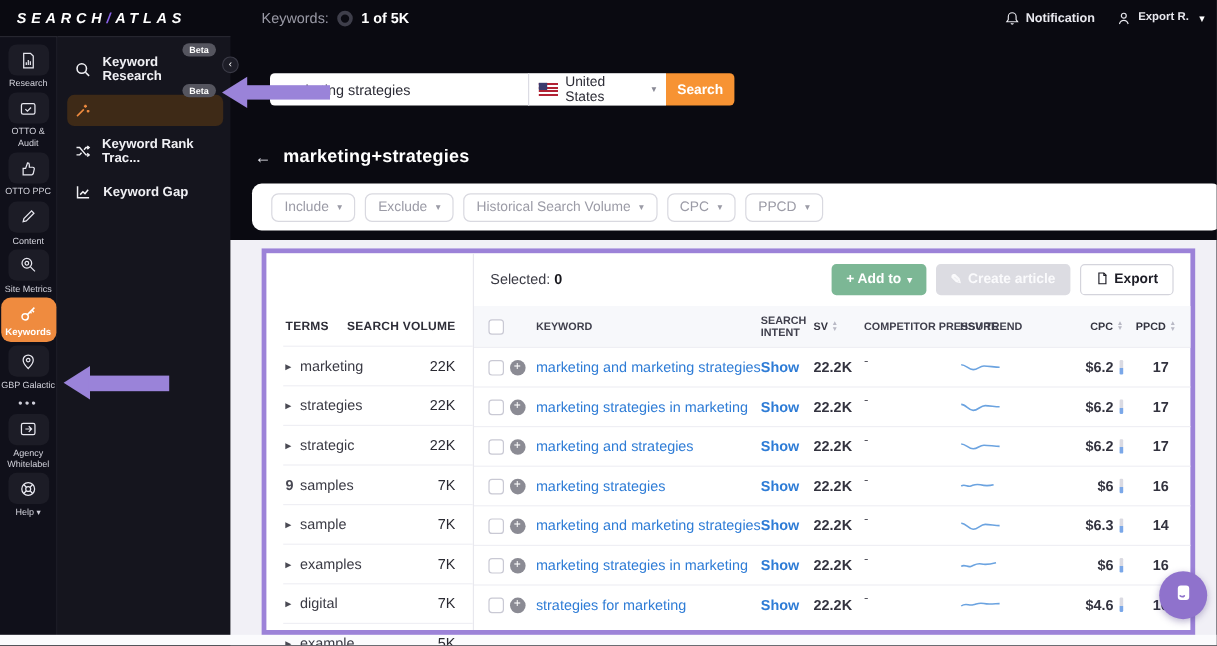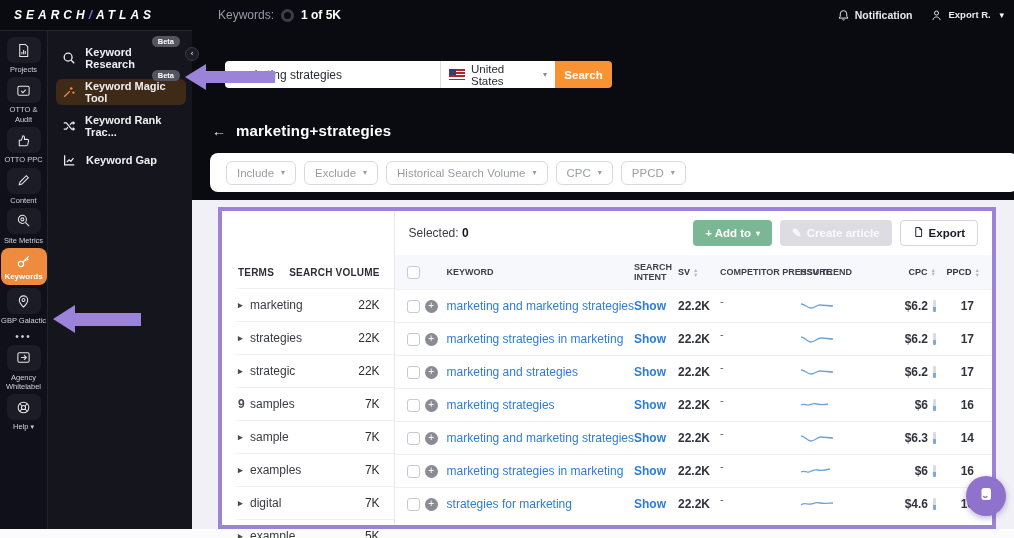--- a/index.html
+++ b/index.html
@@ -159,21 +159,21 @@
   </div>
 
   <div class="sidebar">
     <div class="side-item">
       <span class="side-tile icon-16">
           <svg width="15" height="15" viewBox="0 0 16 16" fill="none" stroke="#e7e7ef" stroke-width="1.1">
             <path d="M4 1.5h6l2.5 2.5v10.5H4z"></path>
             <path d="M6.3 9.5v2.5M8.1 7.5v4.5M9.9 8.5v3.5"></path>
           </svg>
         </span>
-      <span class="side-label">Projects</span>
+      <span class="side-label">Research</span>
     </div>
     <div class="side-item">
       <span class="side-tile icon-16">
           <svg width="15" height="15" viewBox="0 0 16 16" fill="none" stroke="#e7e7ef" stroke-width="1.1">
             <rect x="2" y="3.5" width="12" height="9.5" rx="1.5"></rect>
             <path d="M5.5 8.5l1.8 1.8 3.2-3.3"></path>
           </svg>
         </span>
       <span class="side-label">OTTO &amp; Audit</span>
     </div>
@@ -256,21 +256,20 @@
       <span>Keyword Research</span>
       <span class="beta">Beta</span>
     </div>
     <div class="sub-item active">
       <span class="s-icon">
           <svg width="14" height="14" viewBox="0 0 16 16" fill="none" stroke="#ef8b3f" stroke-width="1.5">
             <path d="M2.5 13.5L9 7"></path>
             <path d="M10.5 2.5v3M9 4h3M13 7.5v2.5M11.8 8.7h2.5"></path>
           </svg>
         </span>
-      <span>Keyword Magic Tool</span>
       <span class="beta">Beta</span>
     </div>
     <div class="sub-item">
       <span class="s-icon">
           <svg width="14" height="14" viewBox="0 0 16 16" fill="none" stroke="#f0f0f4" stroke-width="1.4">
             <path d="M2 4.5h3l6 7h3M2 11.5h3l1.8-2.1M9.2 6.6L11 4.5h3"></path>
             <path d="M12.2 3l1.8 1.5-1.8 1.5M12.2 10l1.8 1.5-1.8 1.5"></path>
           </svg>
         </span>
       <span>Keyword Rank Trac...</span>

